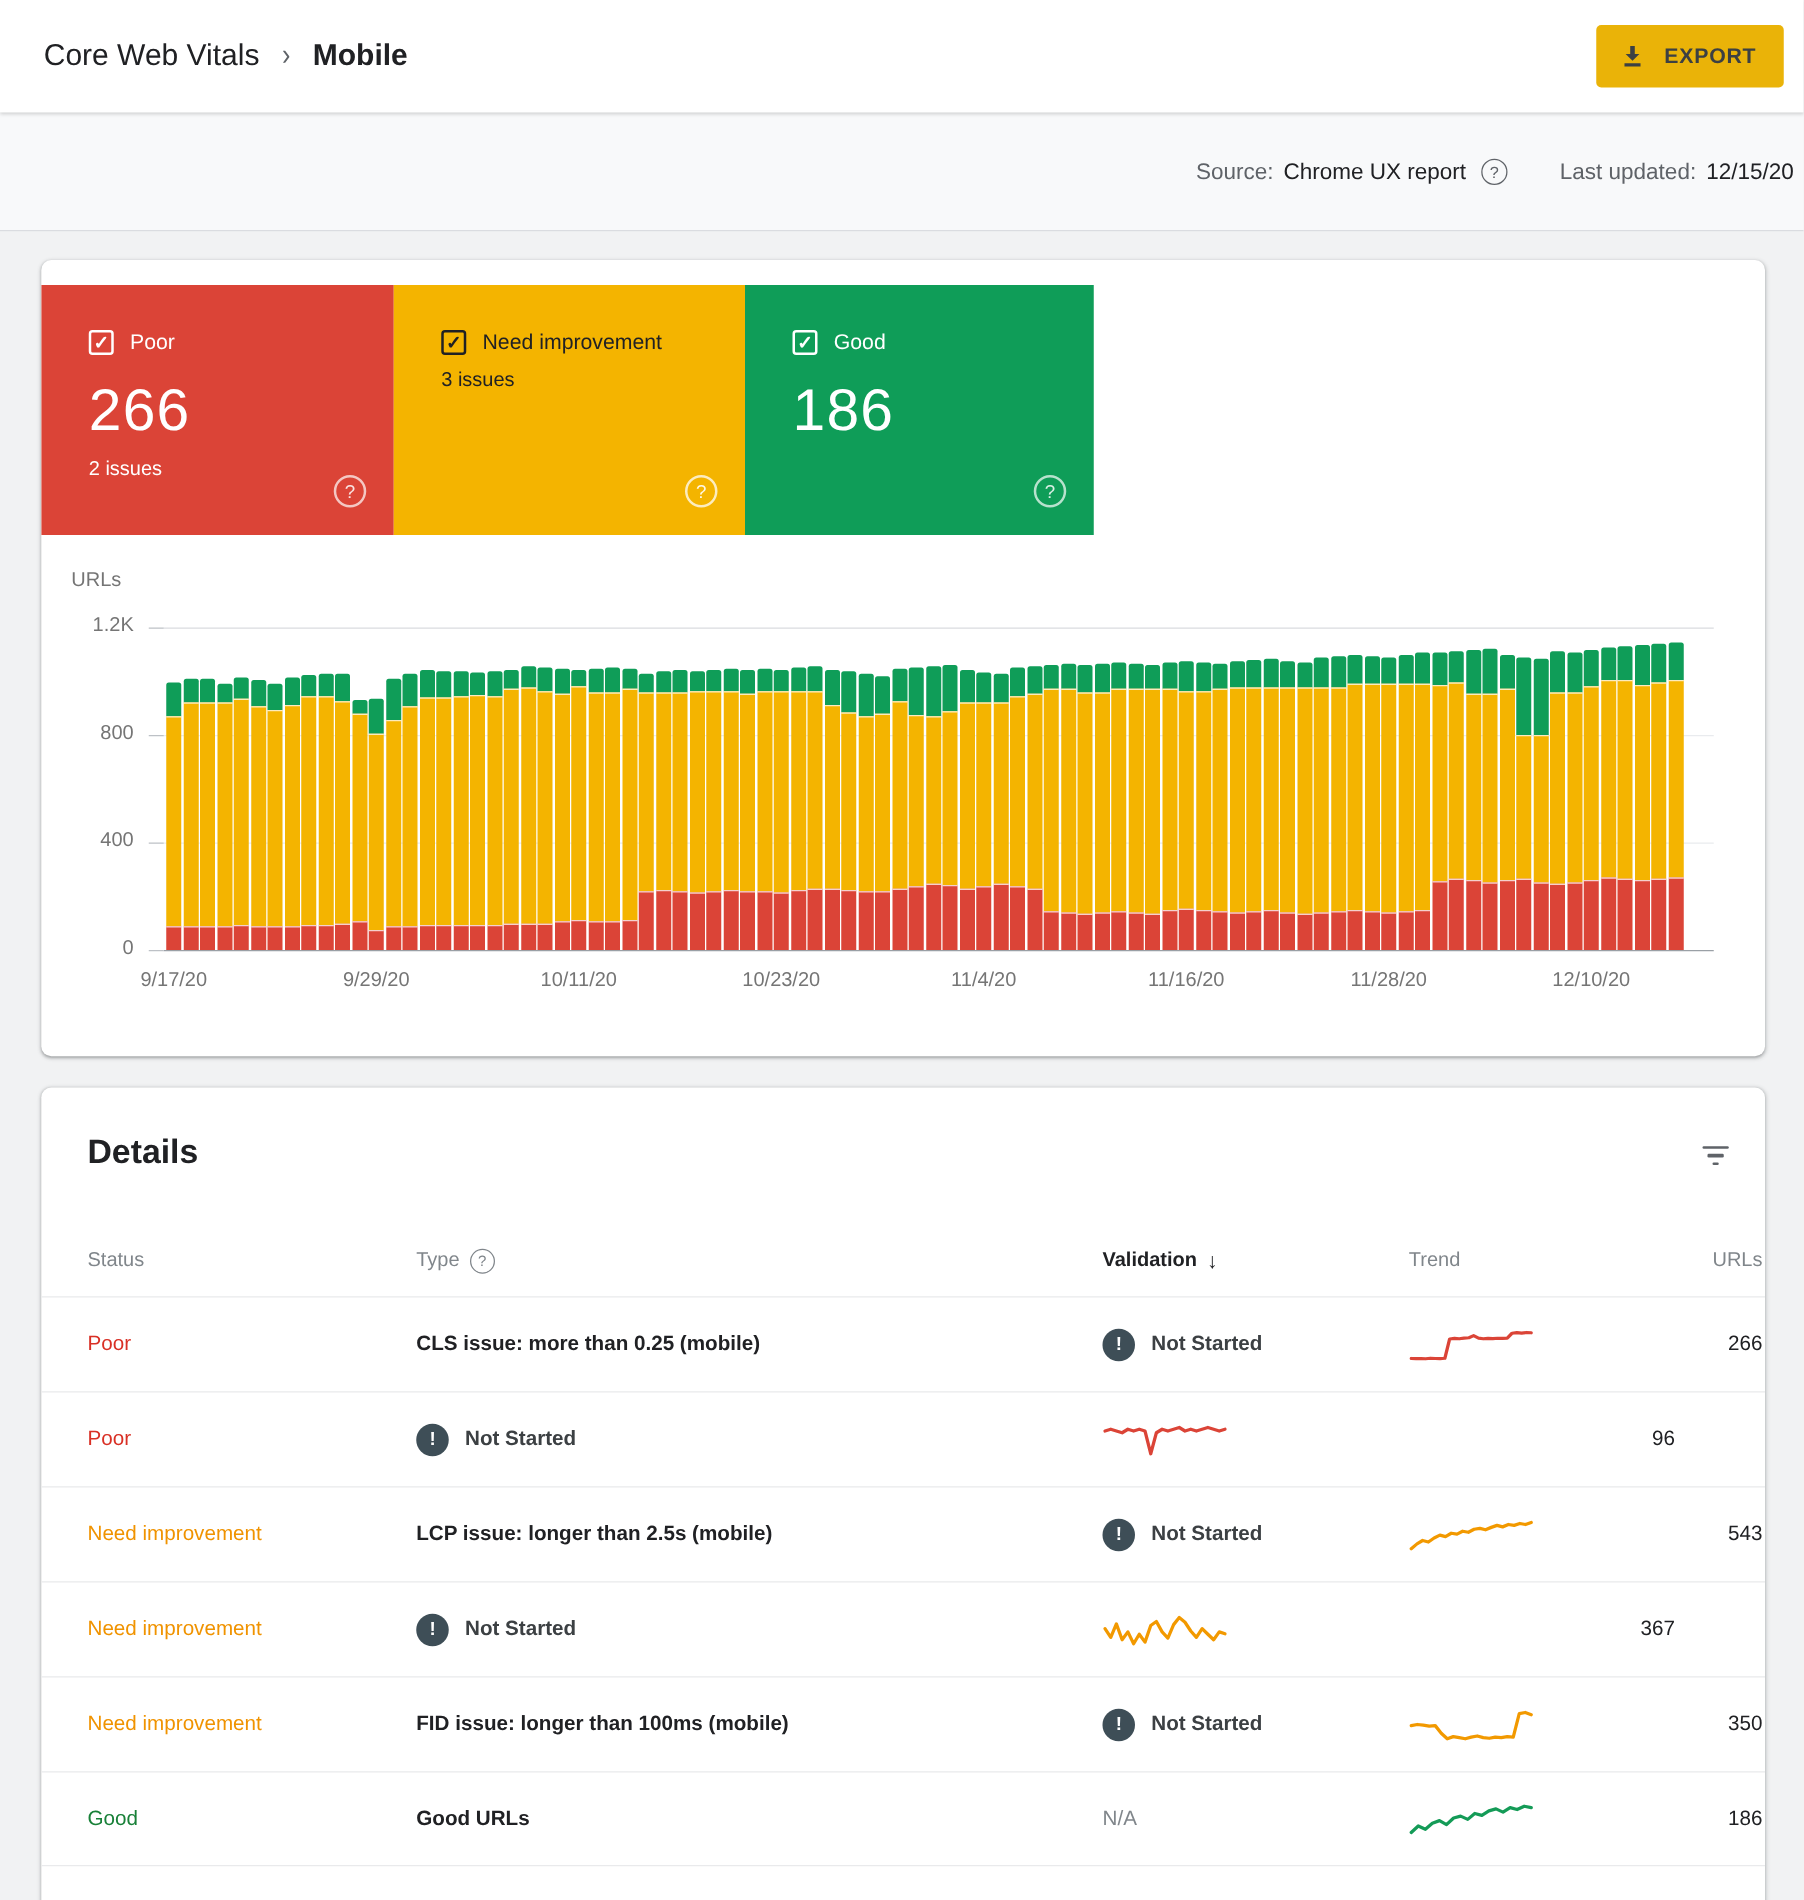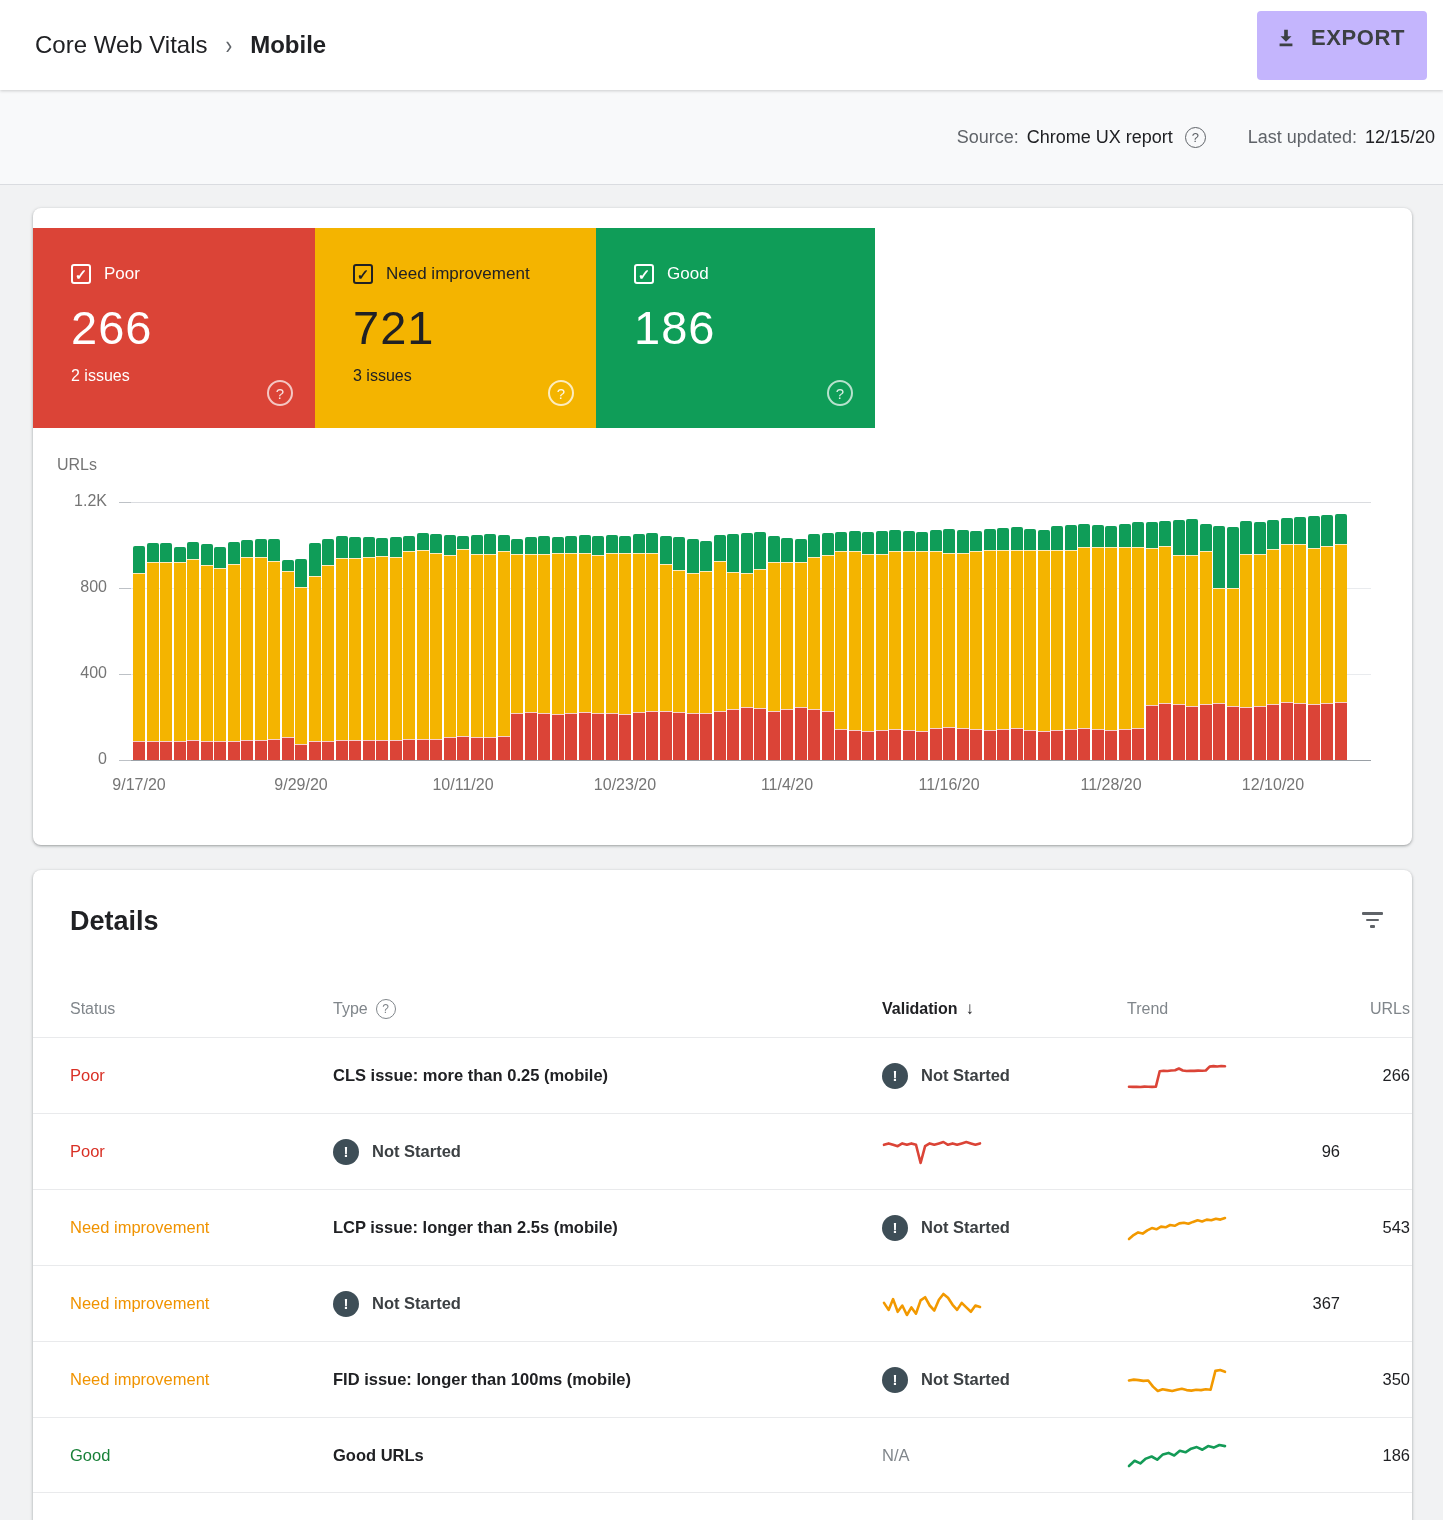--- a/index.html
+++ b/index.html
@@ -15,23 +15,23 @@
     padding:0 16px 0 35px; position:relative; z-index:5;
     box-shadow:0 1px 3px rgba(0,0,0,.18);
   }
   .breadcrumb { display:flex; align-items:center; font-size:24px; }
   .crumb-root { color:#202124; cursor:pointer; }
   .crumb-sep { color:#5f6368; margin:0 18px; font-size:20px; transform:scaleY(1.25); }
   .crumb-current { color:#202124; font-weight:700; }
   .spacer { flex:1; }
   .export-btn {
     display:flex; align-items:center; gap:14px;
-    background:#c4b5fd; border:none; border-radius:4px;
-    padding:14px 22px 29px 18px; margin-right:0;
-    font-family:inherit; font-size:22px; font-weight:700; letter-spacing:.6px;
+    background:#eab308; border:none; border-radius:4px;
+    padding:14px 22px 14px 18px; margin-right:0;
+    font-family:inherit; font-size:17px; font-weight:700; letter-spacing:.6px;
     color:#3c4043; cursor:pointer;
   }
   .export-btn svg { display:block; }
   
   .info-band {
     height:95px; background:#f8f9fa; border-bottom:1px solid #dadce0;
     display:flex; align-items:center; justify-content:flex-end;
     gap:42px; padding-right:8px; font-size:18px;
   }
   .muted { color:#5f6368; }
@@ -77,21 +77,21 @@
   .tick-dash { position:absolute; left:-14px; width:12px; height:1px; background:#bdc1c6; }
   .y-tick { position:absolute; left:-92px; width:66px; text-align:right; font-size:16px; color:#757575; }
   .bars { position:absolute; left:0; top:0; height:300px; display:flex; align-items:flex-end; }
   .bar { width:12px; margin-right:1.5px; display:flex; flex-direction:column; }
   .seg { width:100%; }
   .seg-good { border-radius:2px 2px 0 0; }
   .seg-ni, .seg-poor { border-top:1px solid rgba(255,255,255,.75); }
   .x-tick { position:absolute; top:316px; transform:translateX(-50%); font-size:16px; color:#757575; white-space:nowrap; }
   
   .details-card { margin:25px 31px 0 33px; height:700px; overflow:hidden; position:relative; }
-  .details-head { display:flex; align-items:flex-start; justify-content:space-between; padding:36px 29px 0 37px; }
+  .details-head { display:flex; align-items:center; justify-content:space-between; padding:36px 29px 0 37px; }
   .details-title { font-size:27px; color:#202124; }
   .filter-icon { display:flex; flex-direction:column; align-items:center; gap:4px; padding-top:6px; cursor:pointer; }
   .filter-icon i { display:block; height:2.5px; background:#5f6368; border-radius:1px; }
   .filter-icon i:nth-child(1){ width:21px; }
   .filter-icon i:nth-child(2){ width:13px; }
   .filter-icon i:nth-child(3){ width:5px; }
   .tbl { margin-top:44px; }
   .tbl-grid { display:grid; grid-template-columns:263px 549px 245px 213px 1fr; align-items:center; padding:0 2px 0 37px; }
   .tbl-header { height:56px; font-size:16px; color:#80868b; }
   .th { display:flex; align-items:center; gap:8px; }
@@ -160,21 +160,20 @@
       <div class="chip-issues">2 issues</div>
       <span class="chip-help">?</span>
     </div>
     <div class="chip chip-ni">
       <div class="chip-top">
         <span class="cb">
             <span class="cb-check">✓</span>
           </span>
         <span>Need improvement</span>
       </div>
-      <div class="chip-value">721</div>
       <div class="chip-issues">3 issues</div>
       <span class="chip-help">?</span>
     </div>
     <div class="chip chip-good">
       <div class="chip-top">
         <span class="cb">
             <span class="cb-check">✓</span>
           </span>
         <span>Good</span>
       </div>

